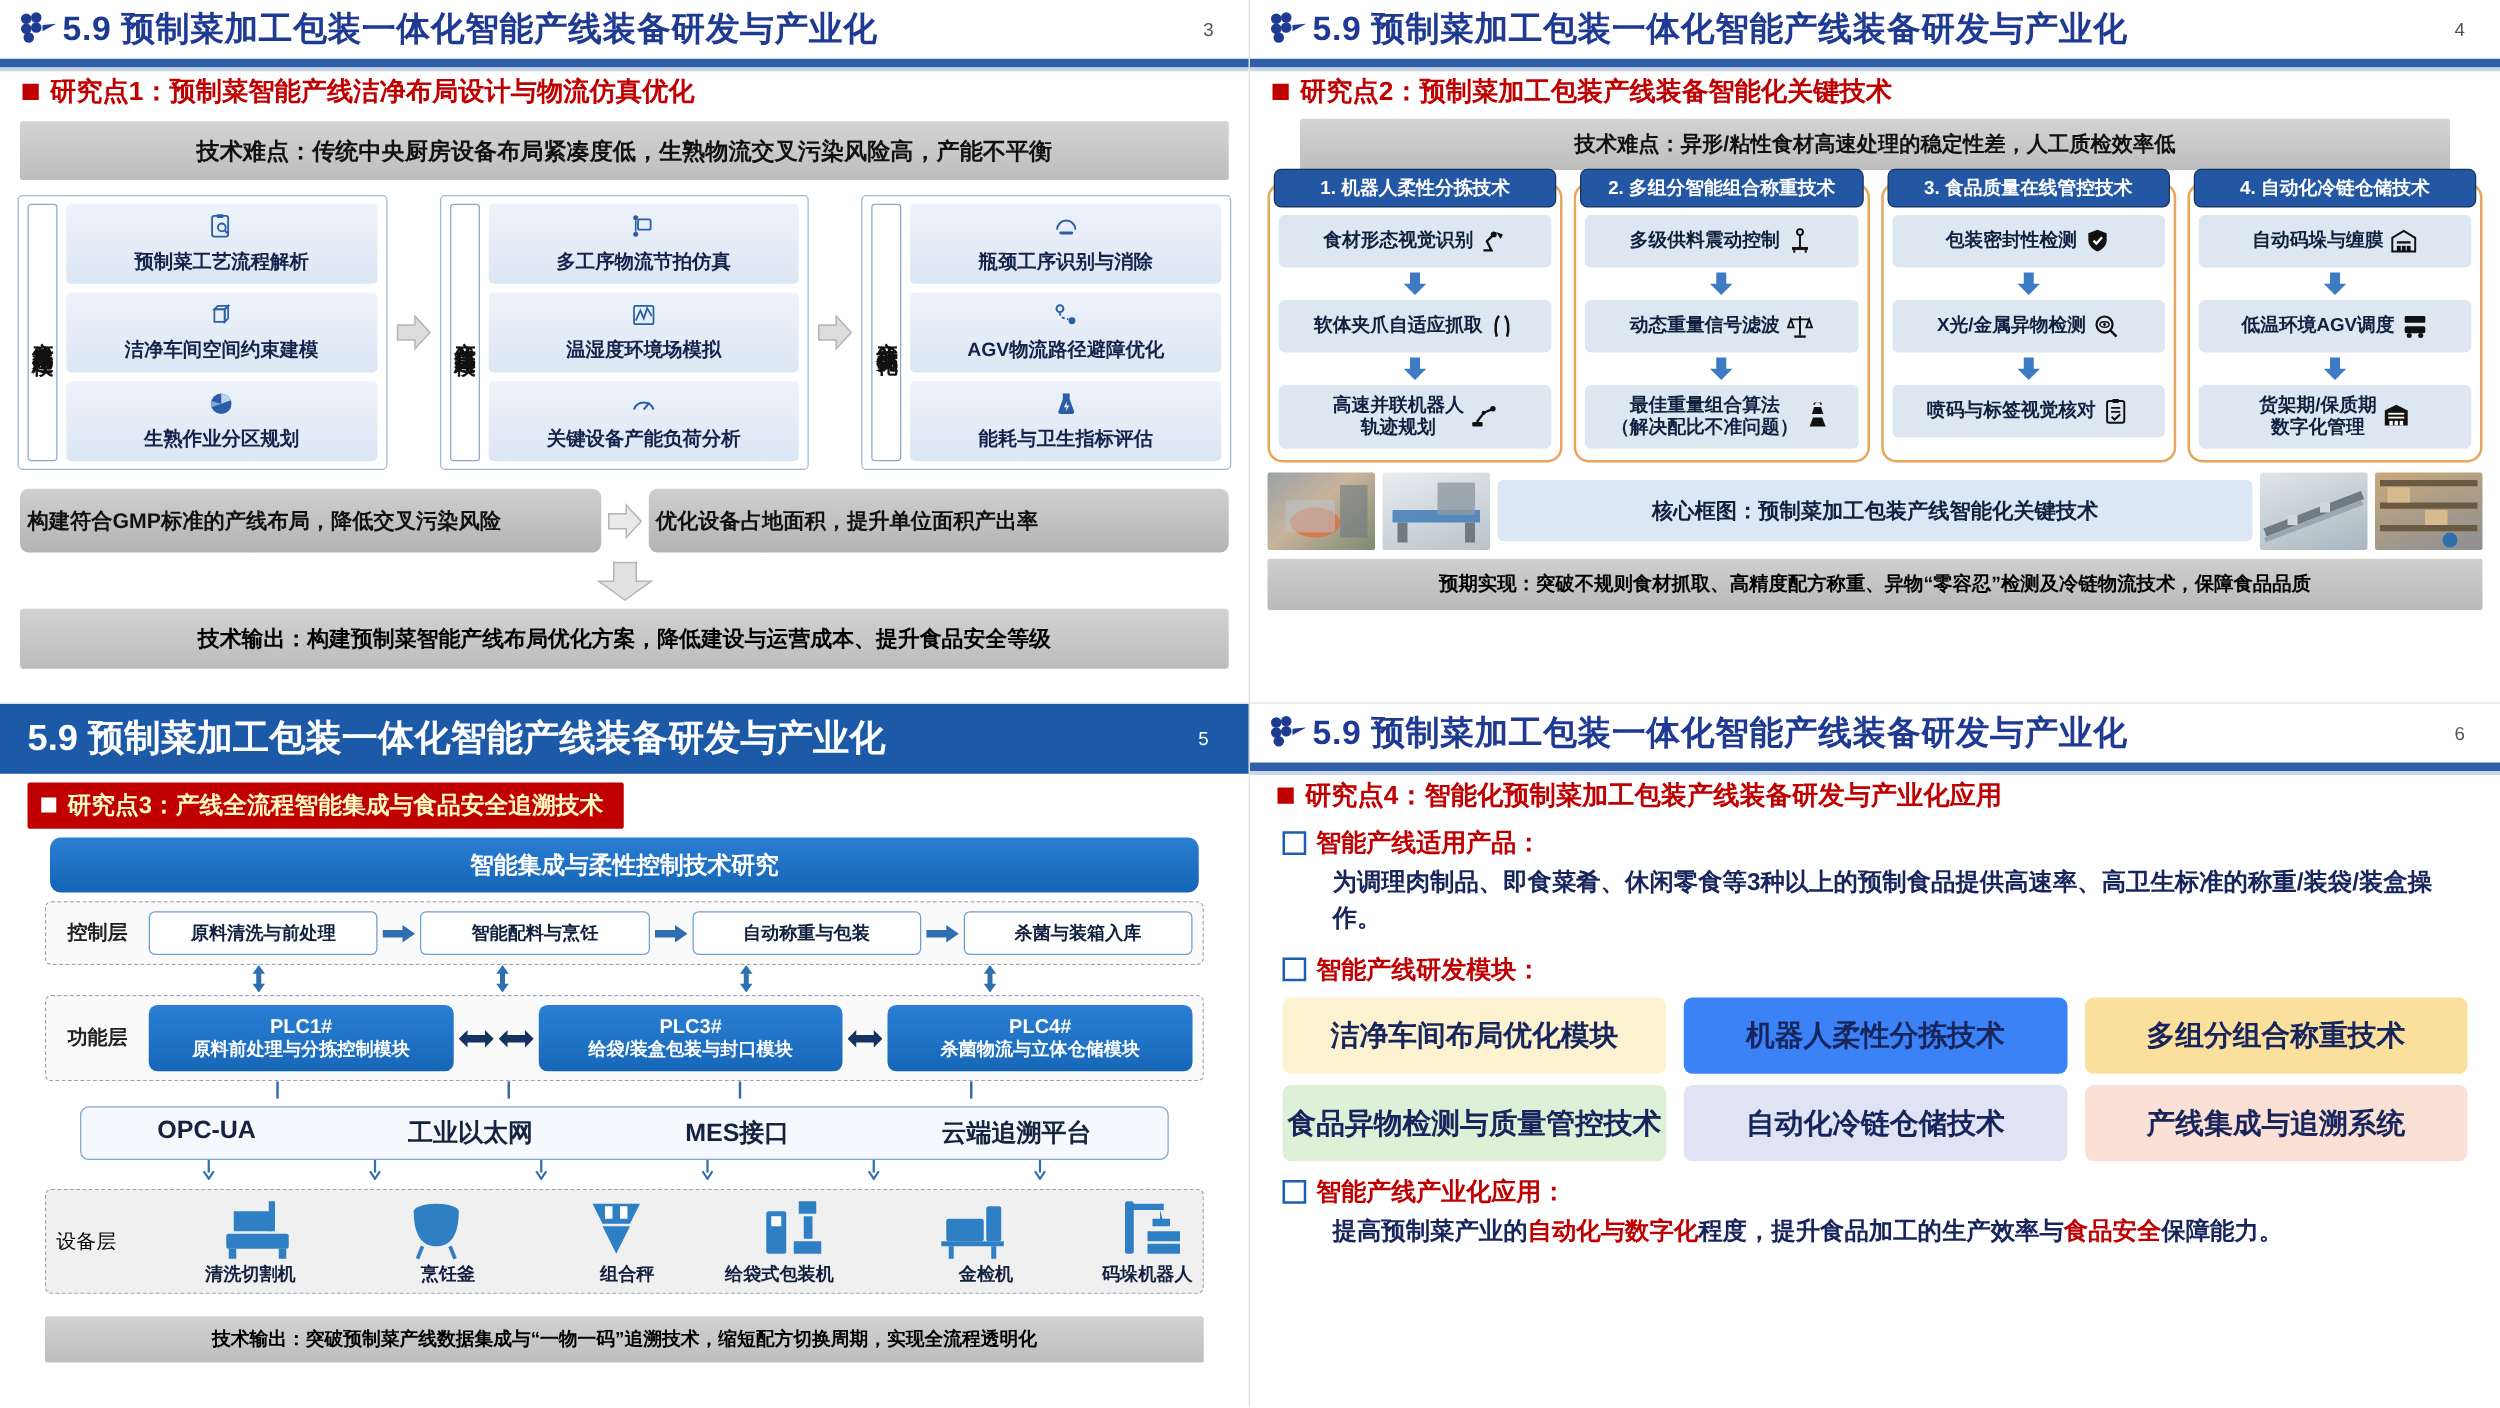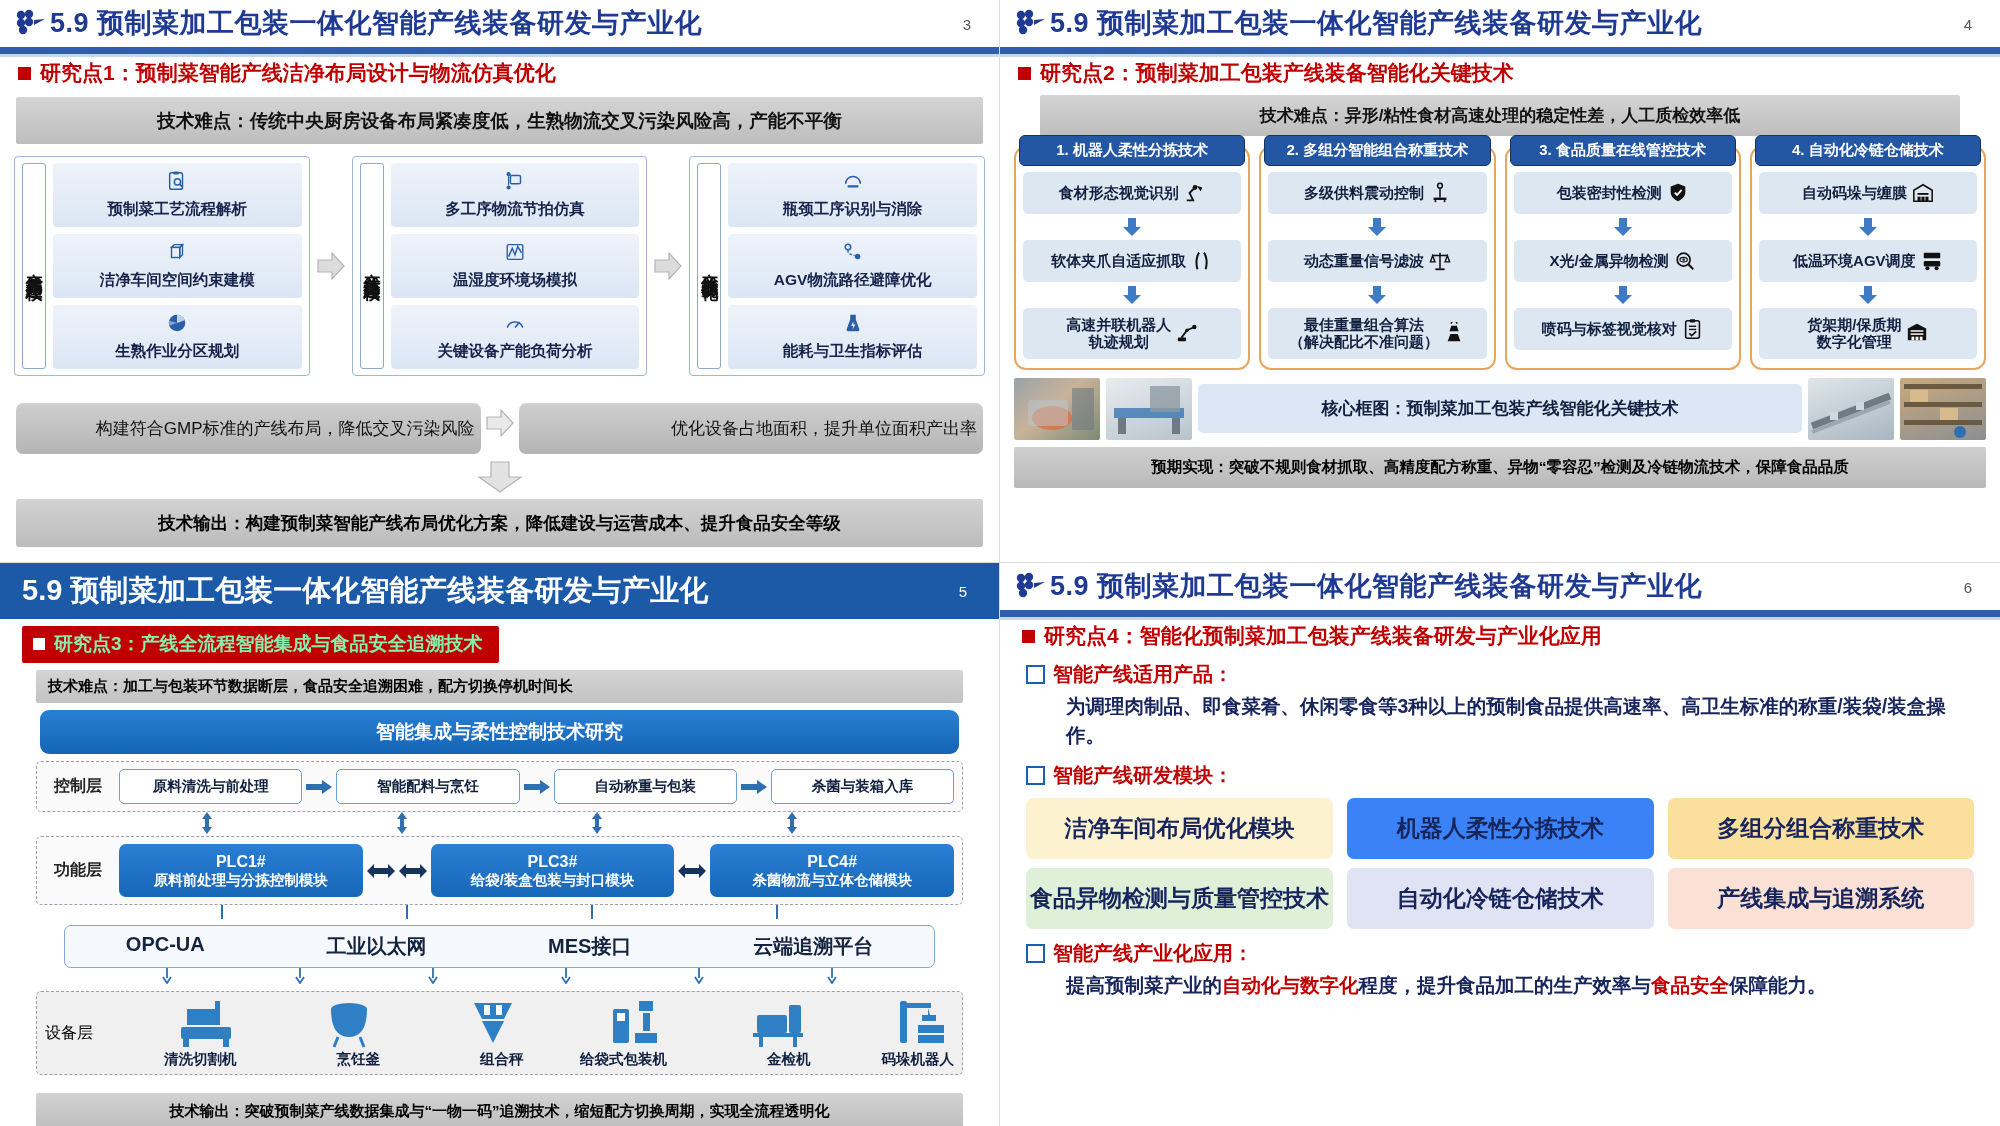--- a/index.html
+++ b/index.html
@@ -28,21 +28,21 @@
   .hdrb .ttl{position:absolute;left:22px;top:8px;font-size:29px;font-weight:bold;color:#fff;white-space:nowrap;}
   .hdrb .pg{position:absolute;right:32px;top:20px;font-size:15px;color:#fff;}
 
   
   .rp{display:flex;align-items:center;gap:9px;margin:9px 0 0 18px;}
   .rp .sq{width:13px;height:13px;background:#c00000;flex:none;}
   .rp .tx{font-size:21px;font-weight:bold;color:#c00000;white-space:nowrap;}
   .rp-red-bg{display:inline-flex;align-items:center;gap:9px;background:#c00000;color:#fff;
              padding:5px 16px 6px 11px;margin:7px 0 0 22px;border-radius:2px;}
   .rp-red-bg .sq{width:12px;height:12px;background:#fff;flex:none;}
-  .rp-red-bg .tx{font-size:19px;font-weight:bold;color:#86efac;white-space:nowrap;}
+  .rp-red-bg .tx{font-size:19px;font-weight:bold;color:#fef9c3;white-space:nowrap;}
 
   
   .grey-band{background:linear-gradient(#d4d4d4,#bdbdbd);color:#111;font-weight:bold;
              text-align:center;border-radius:2px;}
 
   
   .s1 .band1{margin:10px 16px 0 16px;padding:11px 0;font-size:18.5px;}
   .s1 .stage-row{display:flex;align-items:stretch;margin:12px 14px 0 14px;gap:4px;}
   .s1 .stage{flex:1;display:flex;border:1.6px solid #9fb6d4;border-radius:4px;background:#fff;
              padding:6px 7px;gap:7px;box-sizing:border-box;}
@@ -50,22 +50,22 @@
                      color:#111;border:1.4px solid #8fa8c8;border-radius:3px;padding:4px 2px;
                      letter-spacing:2px;display:flex;align-items:center;justify-content:center;
                      line-height:1.05;flex:none;}
   .s1 .stage .items{flex:1;display:flex;flex-direction:column;justify-content:space-between;gap:7px;}
   .s1 .pill{display:flex;align-items:center;gap:7px;background:linear-gradient(#eef3fa,#dbe6f4);
             border-radius:4px;padding:7px 6px;font-size:15.5px;font-weight:bold;color:#15224a;flex-direction:column;}
   .s1 .pill .ic{width:22px;height:22px;flex:none;}
   .s1 .pill .lb{white-space:nowrap;}
   .arrowR{width:34px;display:flex;align-items:center;justify-content:center;flex:none;}
   .s1 .res-row{display:flex;align-items:center;margin:15px 16px 0 16px;gap:2px;}
-  .s1 .res{flex:1;background:linear-gradient(#cfcfcf,#b4b4b4);border-radius:7px;text-align:right;
-           font-size:17px;font-weight:normal;padding:14px 6px;color:#111;margin-top:12px;}
+  .s1 .res{flex:1;background:linear-gradient(#cfcfcf,#b4b4b4);border-radius:7px;text-align:left;
+           font-size:17px;font-weight:bold;padding:14px 6px;color:#111;}
   .s1 .downwrap{display:flex;justify-content:center;margin-top:7px;}
   .s1 .band2{margin:6px 16px 0 16px;padding:12px 0;font-size:17.5px;
              background:linear-gradient(#d2d2d2,#bcbcbc);border-radius:3px;text-align:center;font-weight:bold;}
 
   
   .s2 .band1{margin:8px 40px 0 40px;padding:9px 0;font-size:17px;}
   .s2 .cols{display:flex;margin:10px 14px 0 14px;gap:9px;align-items:stretch;}
   .s2 .col{flex:1;border:2px solid #e8a65c;border-radius:12px;padding:24px 7px 9px 7px;
            position:relative;box-sizing:border-box;}
   .s2 .coltitle{position:absolute;top:-13px;left:3px;right:3px;background:#2357a4;color:#fff;
@@ -503,21 +503,20 @@
     <div class="hdrb">
       <div class="ttl">5.9 预制菜加工包装一体化智能产线装备研发与产业化</div>
       <div class="pg">5</div>
     </div>
 
     <div class="rp-red-bg">
       <span class="sq"></span>
       <span class="tx">研究点3：产线全流程智能集成与食品安全追溯技术</span>
     </div>
 
-    <div class="band1">技术难点：加工与包装环节数据断层，食品安全追溯困难，配方切换停机时间长</div>
 
     <div class="bluebar">智能集成与柔性控制技术研究</div>
 
     <div class="layer">
       <div class="lname">控制层</div>
       <div class="lbody">
         <div class="ctl">原料清洗与前处理</div>
         <svg width="26" height="14" viewBox="0 0 26 14">
             <path d="M0 4 H16 V0 L26 7 L16 14 V10 H0 Z" fill="#2f6fb0"></path>
           </svg>

